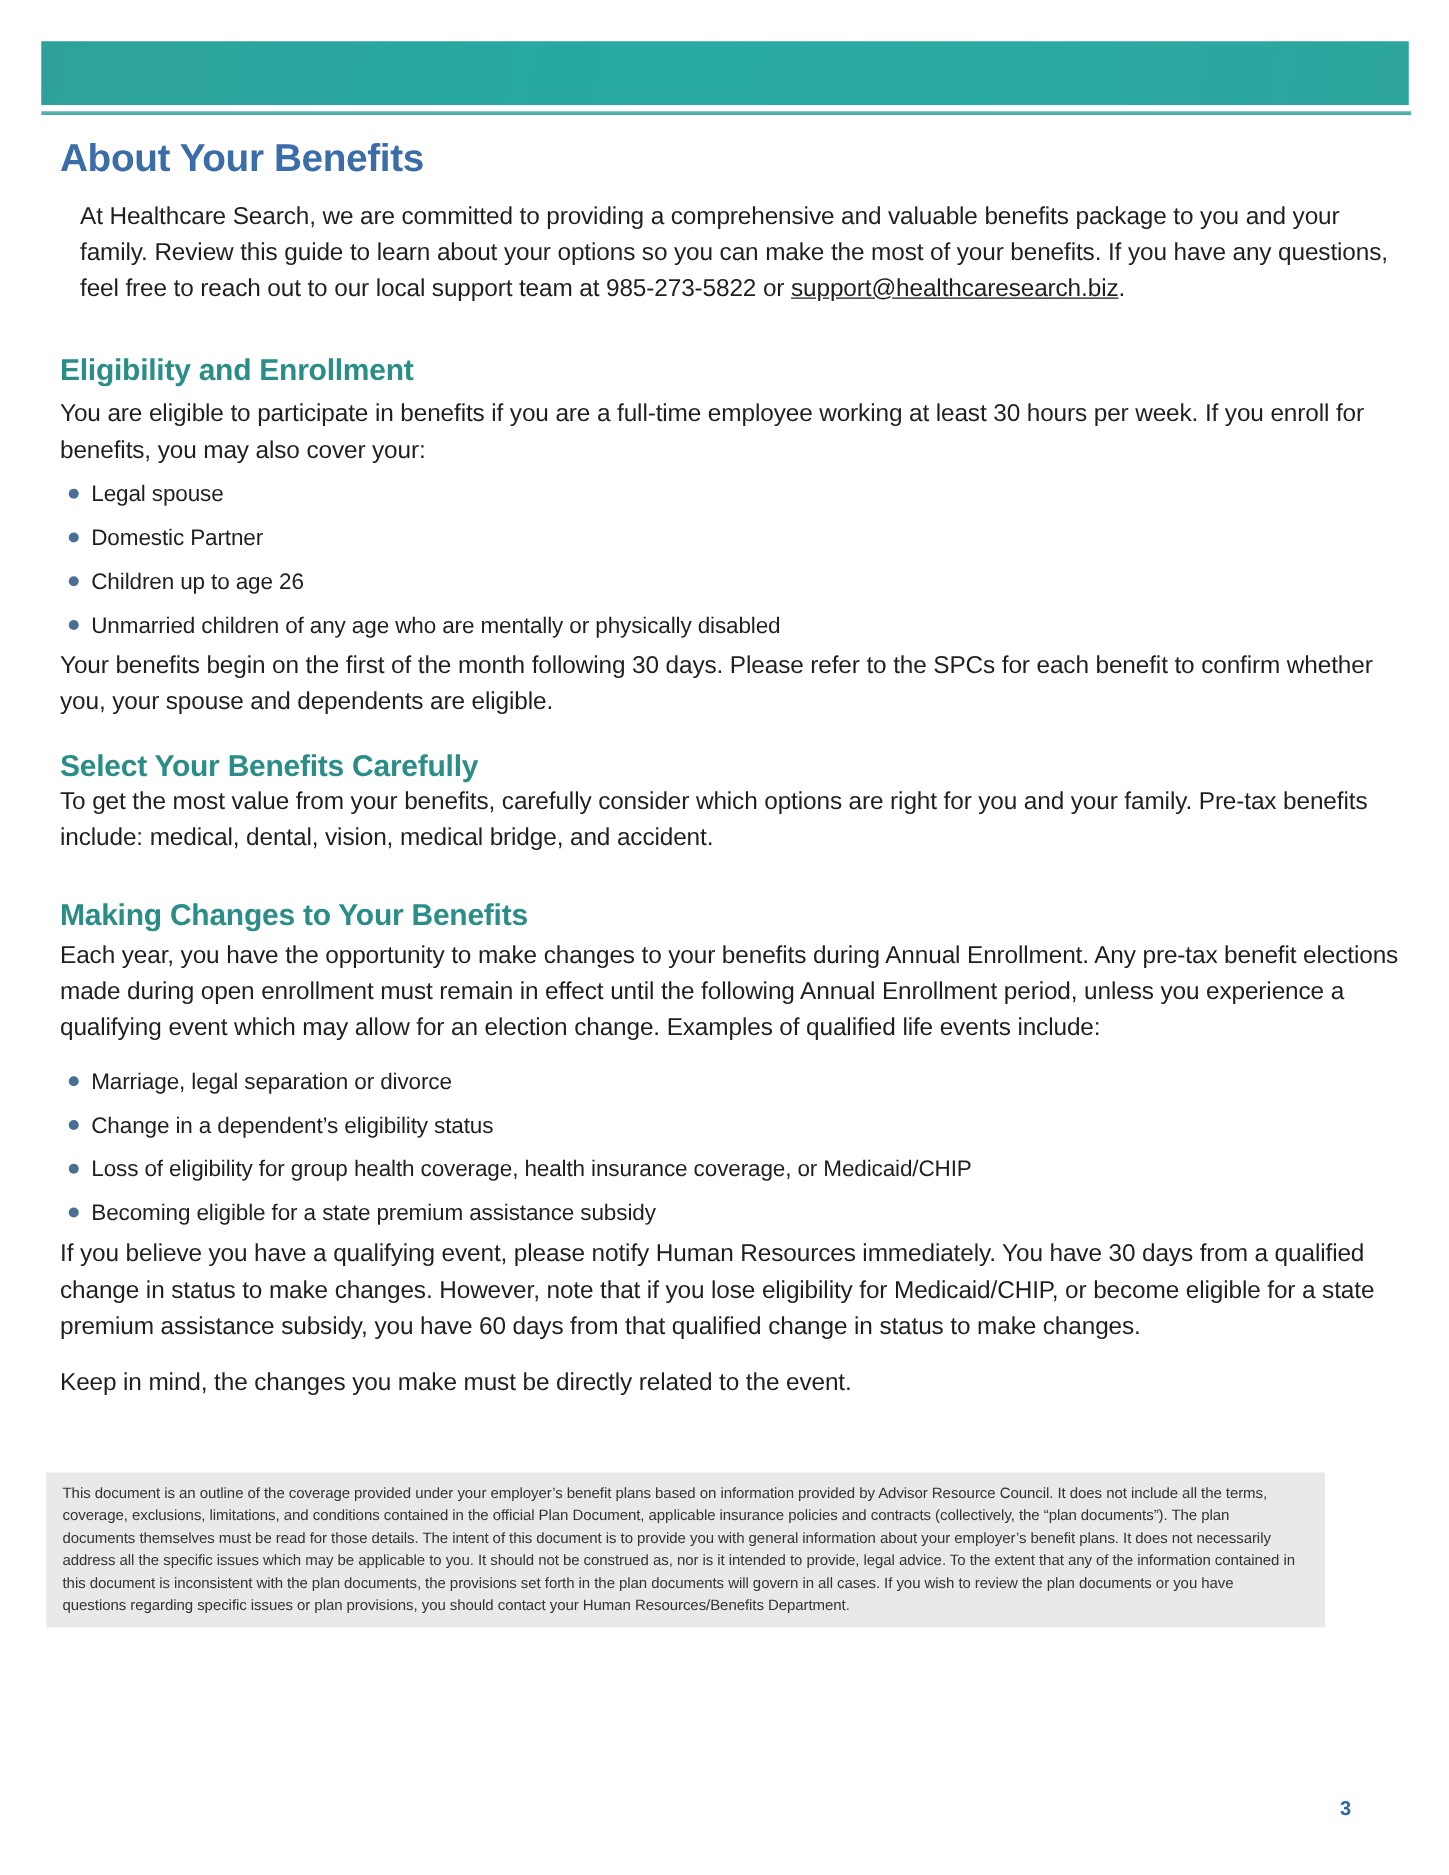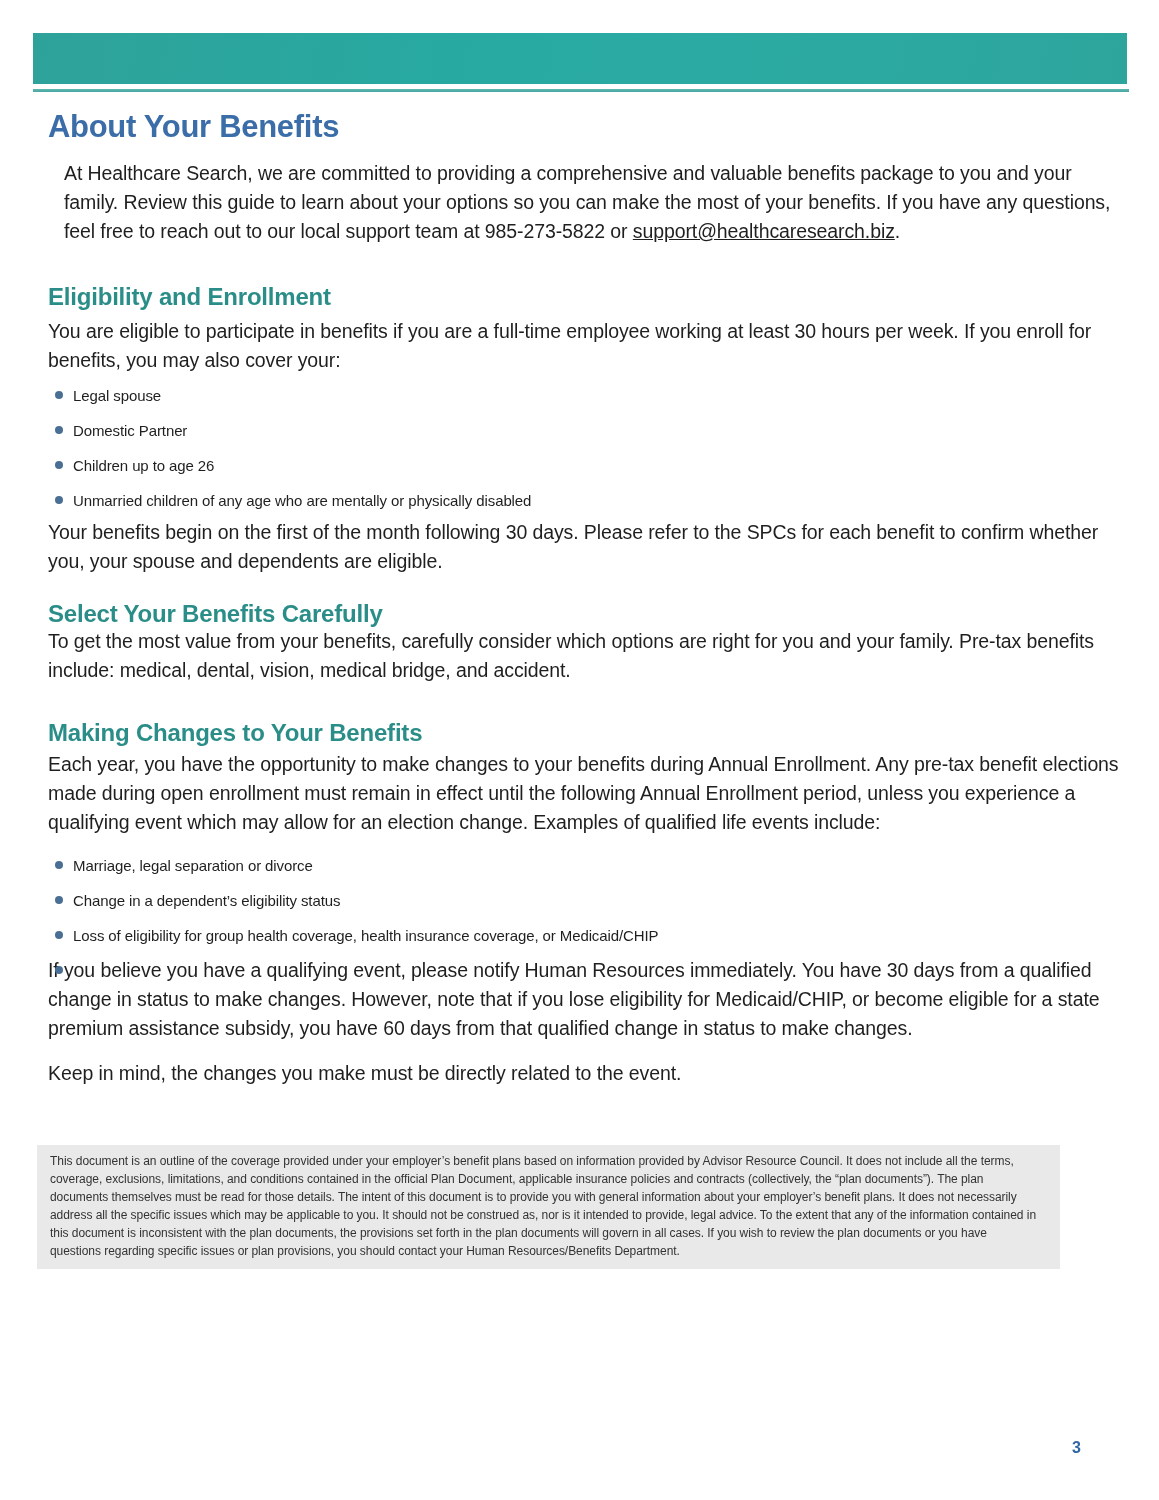--- a/index.html
+++ b/index.html
@@ -75,21 +75,21 @@
   .sec3-note{margin-top:16px;}
   ul.bullets{
     list-style:none;
     margin:5px 0 0 0;
     padding:0;
   }
   ul.bullets li{
     position:relative;
     padding-left:25px;
     margin-top:6px;
-    font-size:15px;
+    font-size:18px;
     line-height:29px;
     letter-spacing:-0.1px;
   }
   ul.bullets.second{margin-top:14px;}
   ul.bullets li .dot{
     position:absolute;
     left:7px;top:10px;
     width:8px;height:8px;
     border-radius:50%;
     background:var(--bullet_blue);
@@ -139,21 +139,21 @@
   <h2 class="sec2-h">Select Your Benefits Carefully</h2>
   <p class="sec2-body">To get the most value from your benefits, carefully consider which options are right for you and your family.  Pre-tax benefits include: medical, dental, vision, medical bridge, and accident.</p>
 
   <h2 class="sec3-h">Making Changes to Your Benefits</h2>
   <p class="sec3-intro">Each year, you have the opportunity to make changes to your benefits during Annual Enrollment. Any pre-tax benefit elections made during open enrollment must remain in effect until the following Annual Enrollment period, unless you experience a qualifying event which may allow for an election change. Examples of qualified life events include:</p>
 
   <ul class="bullets second">
     <li><span class="dot"></span><span>Marriage, legal separation or divorce</span></li>
     <li><span class="dot"></span><span>Change in a dependent’s eligibility status</span></li>
     <li><span class="dot"></span><span>Loss of eligibility for group health coverage, health insurance coverage, or Medicaid/CHIP</span></li>
-    <li><span class="dot"></span></li>
+    <li><span class="dot"></span><span>Becoming eligible for a state premium assistance subsidy</span></li>
   </ul>
 
   <p class="sec3-outro">If you believe you have a qualifying event, please notify Human Resources immediately.  You have 30 days from a qualified change in status to make changes. However, note that if you lose eligibility for Medicaid/CHIP, or become eligible for a state premium assistance subsidy, you have 60 days from that qualified change in status to make changes.</p>
   <p class="sec3-note">Keep in mind, the changes you make must be directly related to the event.</p>
 
 </div>
 
 <div class="disclaimer">This document is an outline of the coverage provided under your employer’s benefit plans based on information provided by Advisor Resource Council. It does not include all the terms, coverage, exclusions, limitations, and conditions contained in the official Plan Document, applicable insurance policies and contracts (collectively, the “plan documents”). The plan documents themselves must be read for those details. The intent of this document is to provide you with general information about your employer’s benefit plans. It does not necessarily address all the specific issues which may be applicable to you. It should not be construed as, nor is it intended to provide, legal advice. To the extent that any of the information contained in this document is inconsistent with the plan documents, the provisions set forth in the plan documents will govern in all cases. If you wish to review the plan documents or you have questions regarding specific issues or plan provisions, you should contact your Human Resources/Benefits Department.</div>
 
 <div class="page-number">3</div>

